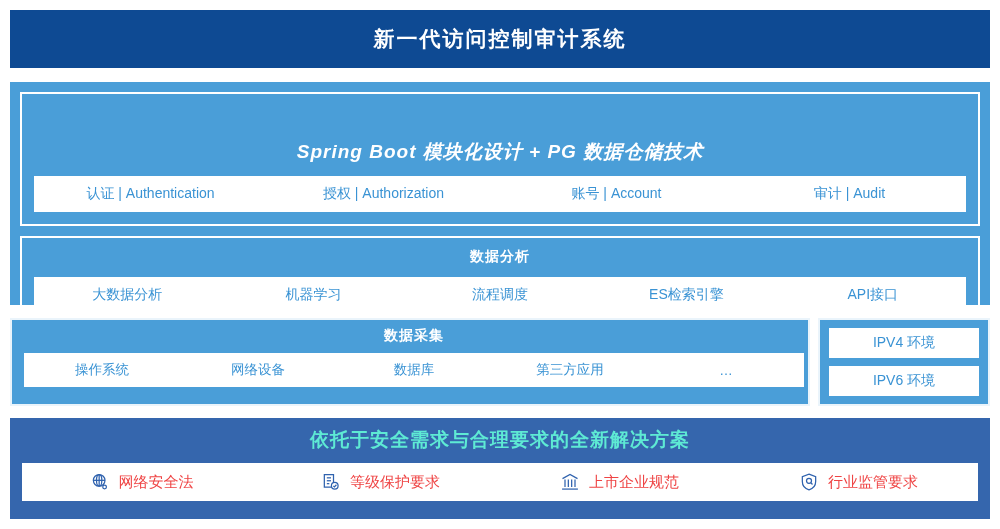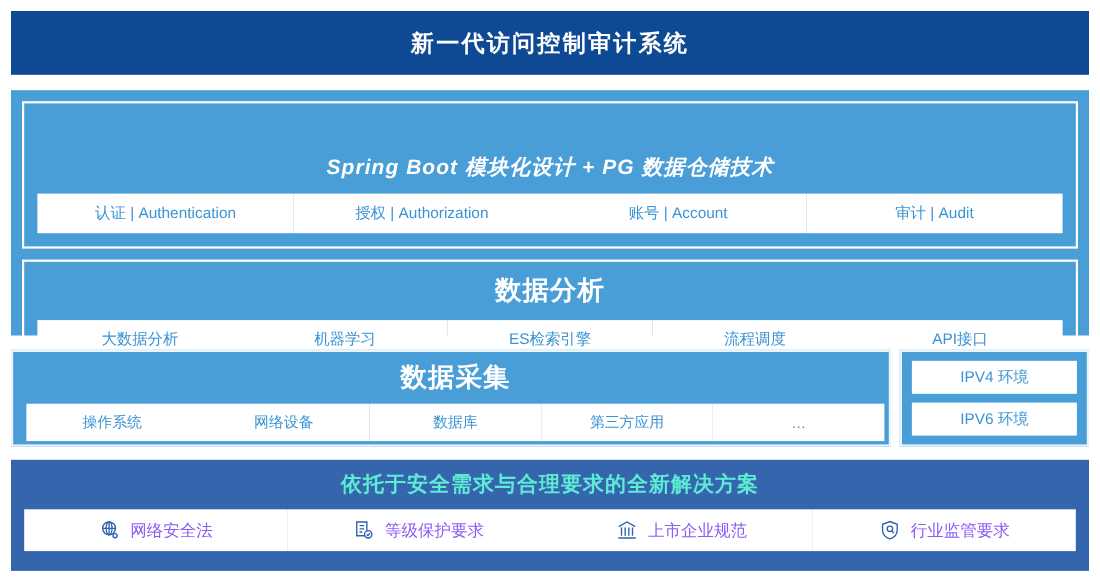--- a/index.html
+++ b/index.html
@@ -57,21 +57,21 @@
   .group {
     border: 2px solid #ffffff;
     box-sizing: border-box;
     padding: 10px 12px 12px 12px;
     display: flex;
     flex-direction: column;
   }
   .group-heading {
     text-align: center;
     color: #ffffff;
-    font-size: 24px;
+    font-size: 14px;
     font-weight: bold;
     letter-spacing: 1px;
     margin-bottom: 11px;
     white-space: nowrap;
   }
   .group-heading.italic {
     font-style: italic;
     font-size: 19px;
     margin-top: 35px;
   }
@@ -153,21 +153,21 @@
     display: flex;
     flex-direction: column;
   }
   #solution-panel .group-heading {
     font-size: 19px;
     margin-bottom: 10px;
     color: #5eead4;
   }
   #solution-panel .chip {
     height: 38px;
-    color: #8b5cf6;
+    color: #ef4444;
     font-size: 15px;
     gap: 9px;
   }
   .chip-icon {
     display: inline-flex;
     align-items: center;
     justify-content: center;
     width: 20px;
     height: 20px;
     flex: 0 0 auto;
@@ -206,24 +206,24 @@
     <div class="group">
       <div class="group-heading">数据分析</div>
       <div class="chip-row">
         <div class="chip">
           <span>大数据分析</span>
         </div>
         <div class="chip">
           <span>机器学习</span>
         </div>
         <div class="chip">
+          <span>流程调度</span>
+        </div>
+        <div class="chip">
           <span>ES检索引擎</span>
-        </div>
-        <div class="chip">
-          <span>流程调度</span>
         </div>
         <div class="chip">
           <span>API接口</span>
         </div>
       </div>
     </div>
 
   </div>
 
   <div class="panel" id="collect-panel">

